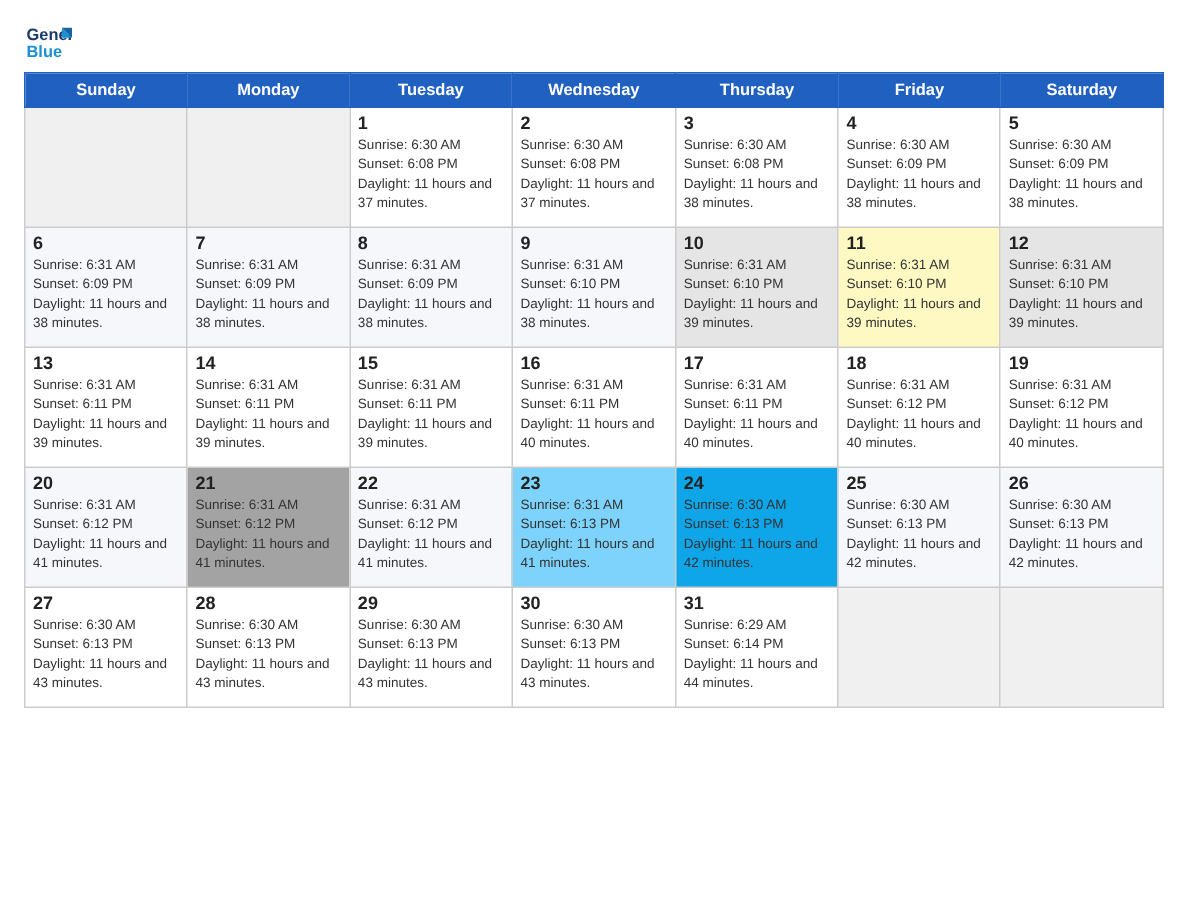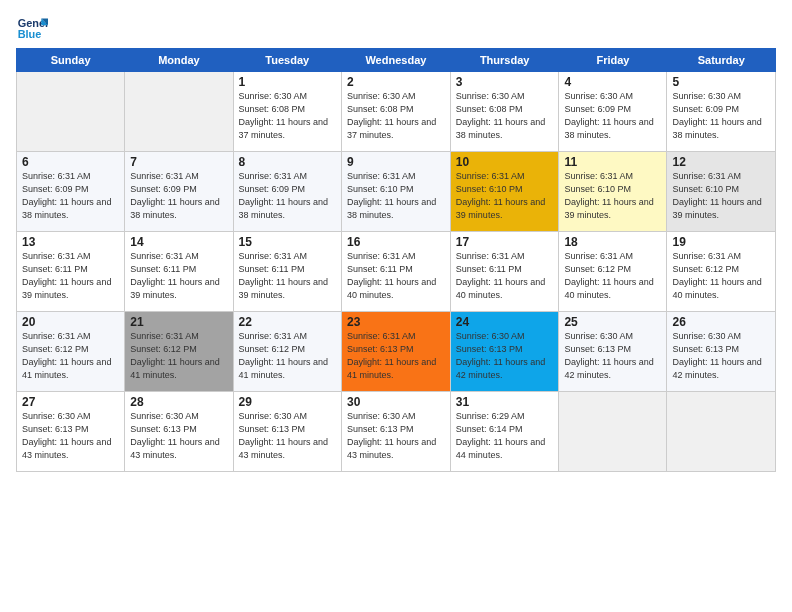--- a/index.html
+++ b/index.html
@@ -173,21 +173,21 @@
             <div class="day-info">Sunrise: 6:31 AM
 Sunset: 6:09 PM
 Daylight: 11 hours and 38 minutes.</div>
           </td>
           <td style="background: rgb(245, 247, 251);">
             <div class="day-num">9</div>
             <div class="day-info">Sunrise: 6:31 AM
 Sunset: 6:10 PM
 Daylight: 11 hours and 38 minutes.</div>
           </td>
-          <td style="background: #eab308;">
+          <td style="background: #e5e5e5;">
             <div class="day-num">10</div>
             <div class="day-info">Sunrise: 6:31 AM
 Sunset: 6:10 PM
 Daylight: 11 hours and 39 minutes.</div>
           </td>
           <td style="background: #fef9c3;">
             <div class="day-num">11</div>
             <div class="day-info">Sunrise: 6:31 AM
 Sunset: 6:10 PM
 Daylight: 11 hours and 39 minutes.</div>
@@ -255,21 +255,21 @@
             <div class="day-info">Sunrise: 6:31 AM
 Sunset: 6:12 PM
 Daylight: 11 hours and 41 minutes.</div>
           </td>
           <td style="background: rgb(245, 247, 251); margin-top: 25px;">
             <div class="day-num">22</div>
             <div class="day-info">Sunrise: 6:31 AM
 Sunset: 6:12 PM
 Daylight: 11 hours and 41 minutes.</div>
           </td>
-          <td style="background: #f97316;">
+          <td style="background: #7dd3fc;">
             <div class="day-num">23</div>
             <div class="day-info">Sunrise: 6:31 AM
 Sunset: 6:13 PM
 Daylight: 11 hours and 41 minutes.</div>
           </td>
           <td style="background: #0ea5e9;">
             <div class="day-num">24</div>
             <div class="day-info">Sunrise: 6:30 AM
 Sunset: 6:13 PM
 Daylight: 11 hours and 42 minutes.</div>

